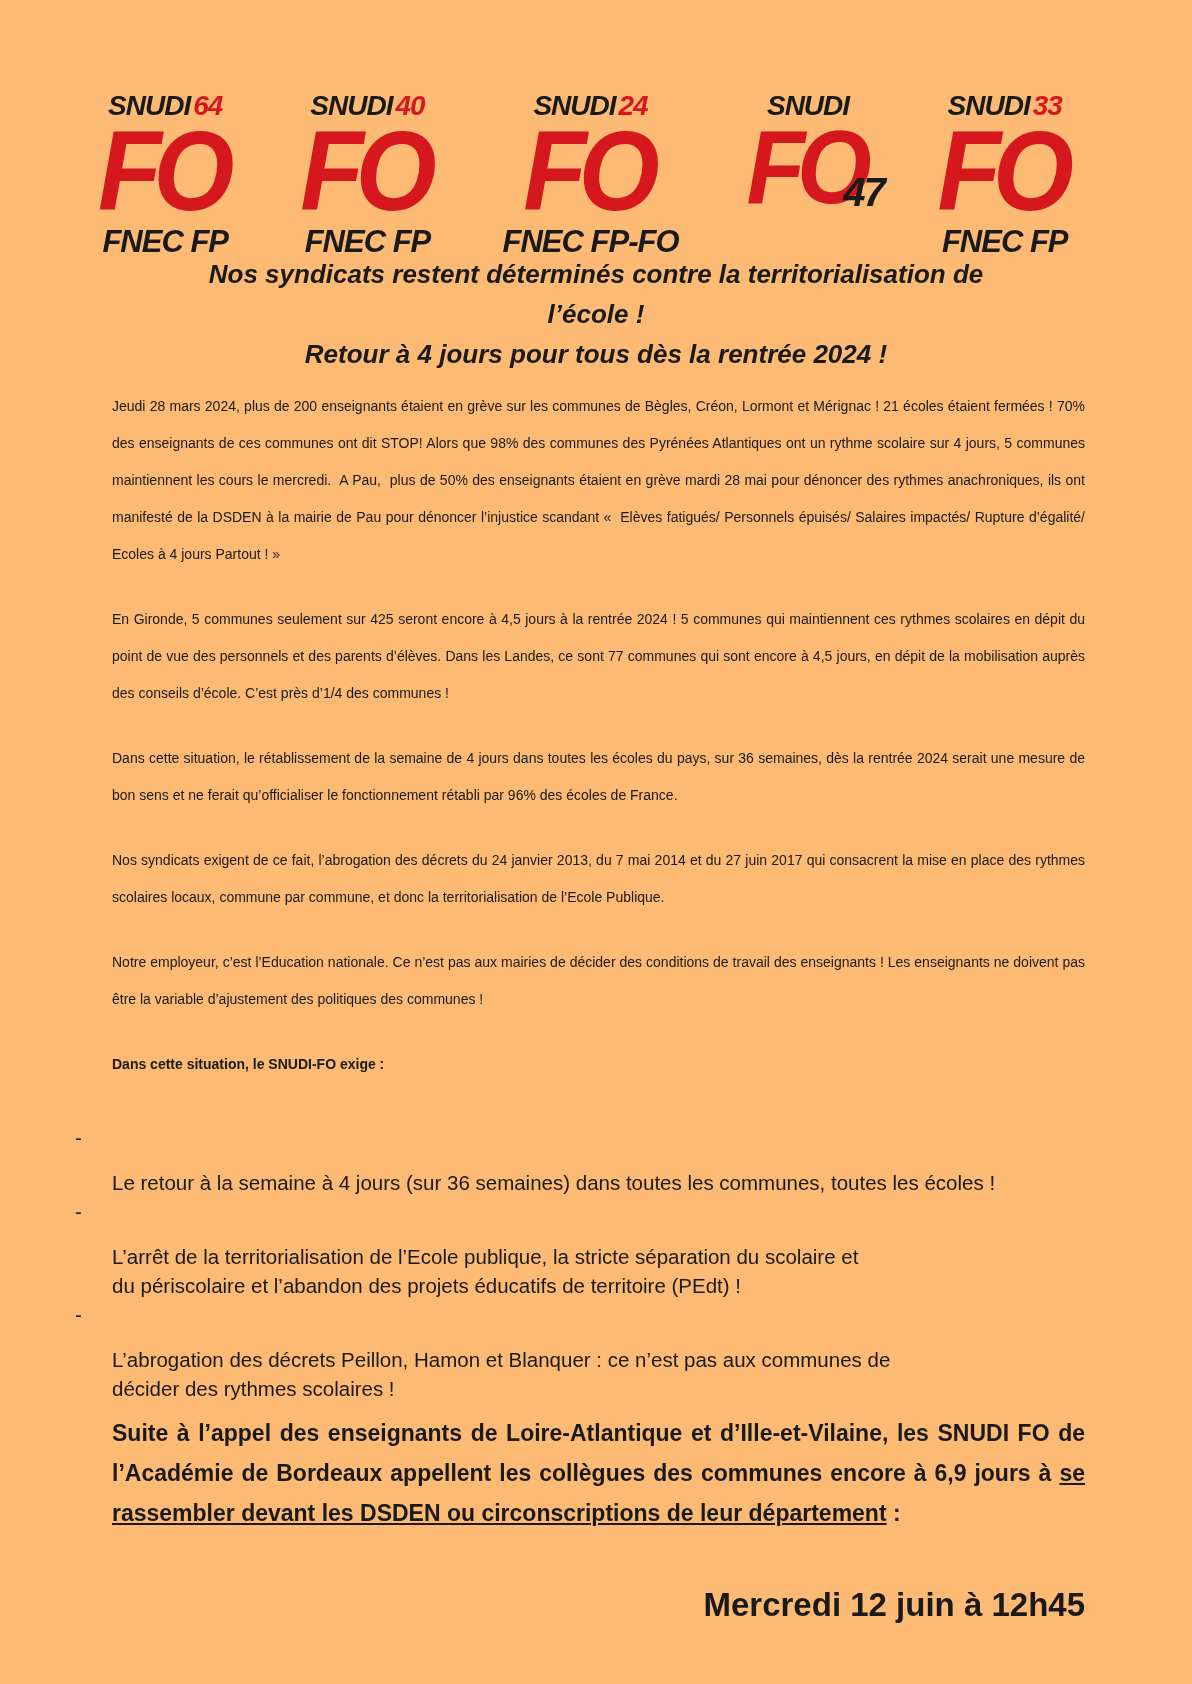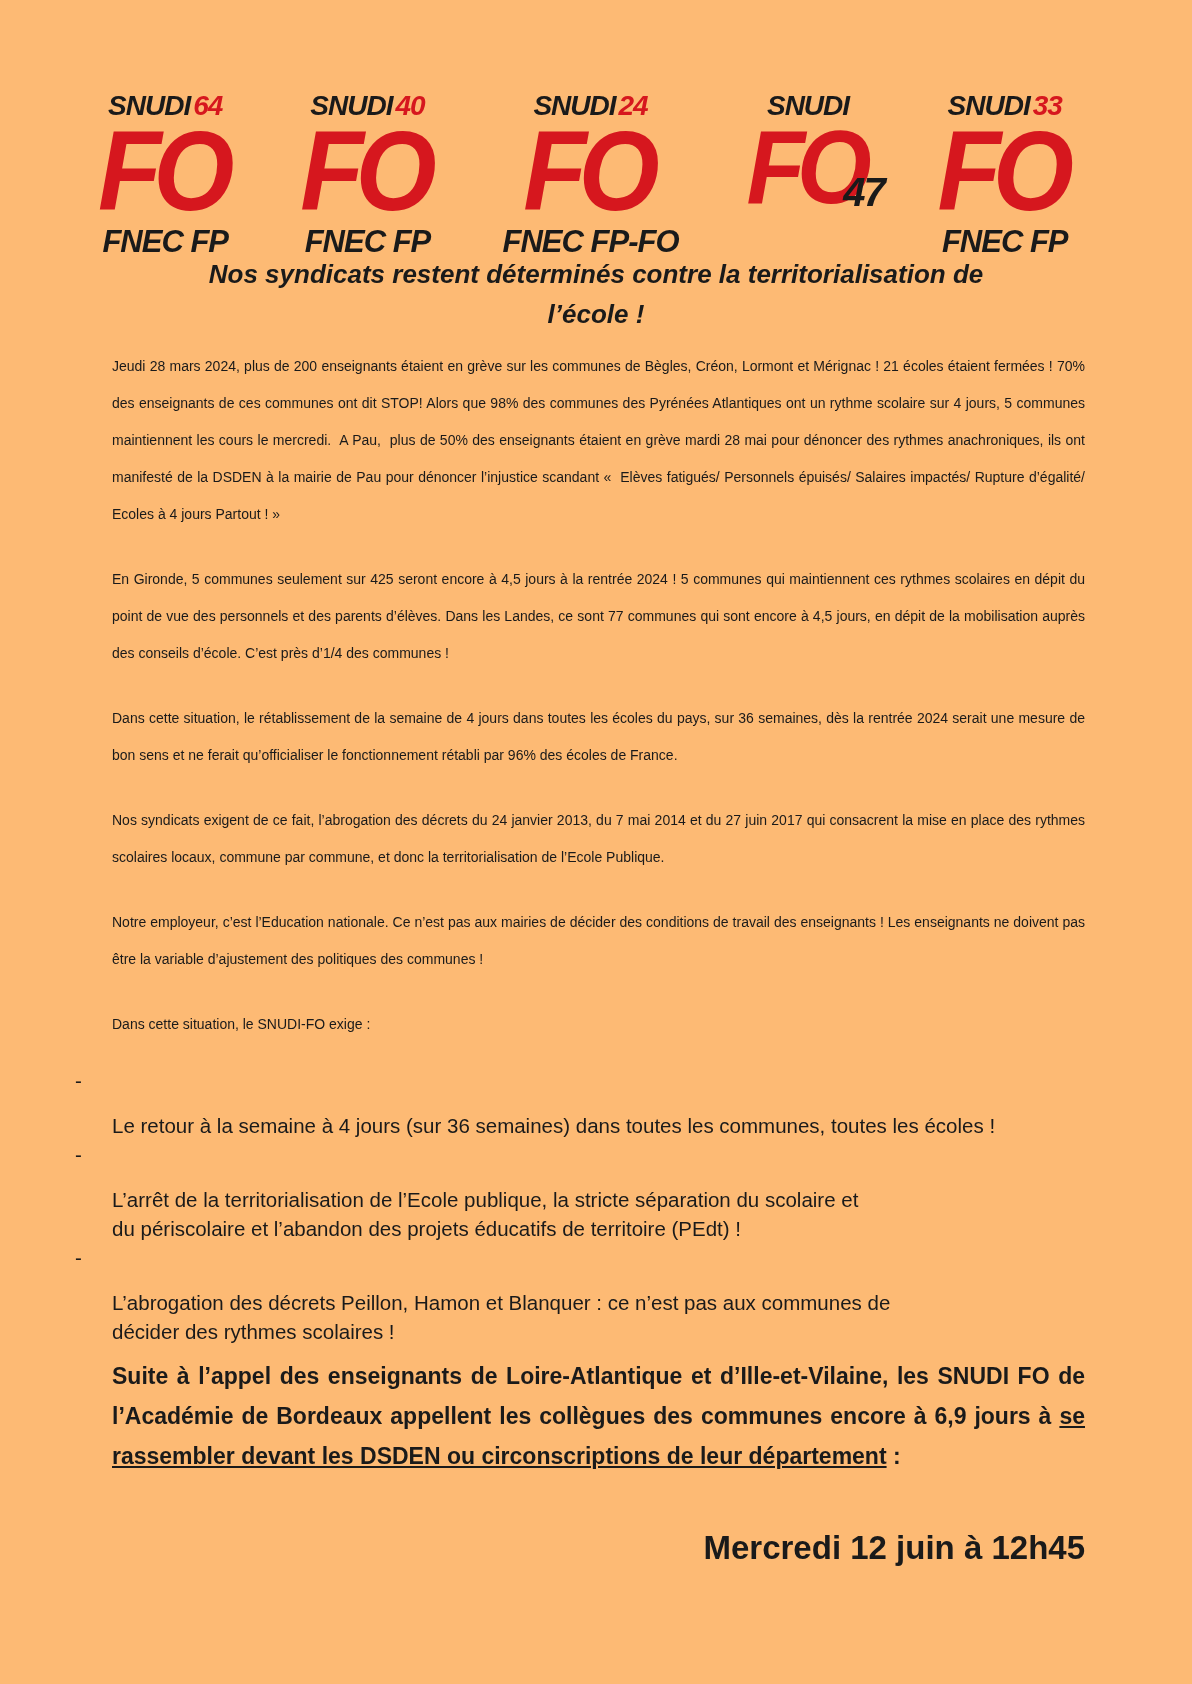--- a/index.html
+++ b/index.html
@@ -42,21 +42,21 @@
   
   .title-block{margin-top:32px;text-align:center;font-weight:bold;font-style:italic;}
   .title-line{font-size:26px;line-height:40px;}
 
   
   .content{margin:14px 107px 0 112px;}
   .para{
     font-size:14px;line-height:37px;text-align:justify;
     margin:0 0 28px 0;white-space:pre-wrap;
   }
-  .exige{margin-bottom:23px;text-align:left;}
+  .exige{margin-bottom:40px;text-align:left;font-weight:bold;}
 
   .bullets{margin:0;}
   .bullet{display:flex;}
   .bullet-dash{flex:0 0 37px;margin-left:-37px;font-size:20.5px;line-height:29px;}
   .bullet-text{
     font-size:20.5px;line-height:29px;text-align:left;white-space:pre-wrap;flex:1;margin-top:45px;
   }
 
   .closing{
     margin-top:10px;font-weight:bold;font-size:23px;line-height:40px;
@@ -128,20 +128,21 @@
         <div class="logo-fo">FO</div>
       </div>
       <div class="logo-sub">FNEC FP</div>
     </div>
 
   </div>
 
   <div class="title-block">
     <div class="title-line">Nos syndicats restent déterminés contre la territorialisation de</div>
     <div class="title-line">l’école !</div>
+    <div class="title-line">Retour à 4 jours pour tous dès la rentrée 2024 !</div>
   </div>
 
   <div class="content">
 
     <p class="para">Jeudi 28 mars 2024, plus de 200 enseignants étaient en grève sur les communes de Bègles, Créon, Lormont et Mérignac ! 21 écoles étaient fermées ! 70% des enseignants de ces communes ont dit STOP! Alors que 98% des communes des Pyrénées Atlantiques ont un rythme scolaire sur 4 jours, 5 communes maintiennent les cours le mercredi.  A Pau,  plus de 50% des enseignants étaient en grève mardi 28 mai pour dénoncer des rythmes anachroniques, ils ont manifesté de la DSDEN à la mairie de Pau pour dénoncer l’injustice scandant «  Elèves fatigués/ Personnels épuisés/ Salaires impactés/ Rupture d’égalité/ Ecoles à 4 jours Partout ! »</p>
     <p class="para">En Gironde, 5 communes seulement sur 425 seront encore à 4,5 jours à la rentrée 2024 ! 5 communes qui maintiennent ces rythmes scolaires en dépit du point de vue des personnels et des parents d’élèves. Dans les Landes, ce sont 77 communes qui sont encore à 4,5 jours, en dépit de la mobilisation auprès des conseils d’école. C’est près d’1/4 des communes !</p>
     <p class="para">Dans cette situation, le rétablissement de la semaine de 4 jours dans toutes les écoles du pays, sur 36 semaines, dès la rentrée 2024 serait une mesure de bon sens et ne ferait qu’officialiser le fonctionnement rétabli par 96% des écoles de France.</p>
     <p class="para">Nos syndicats exigent de ce fait, l’abrogation des décrets du 24 janvier 2013, du 7 mai 2014 et du 27 juin 2017 qui consacrent la mise en place des rythmes scolaires locaux, commune par commune, et donc la territorialisation de l’Ecole Publique.</p>
     <p class="para">Notre employeur, c’est l’Education nationale. Ce n’est pas aux mairies de décider des conditions de travail des enseignants ! Les enseignants ne doivent pas être la variable d’ajustement des politiques des communes !</p>
     <p class="para exige">Dans cette situation, le SNUDI-FO exige :</p>

